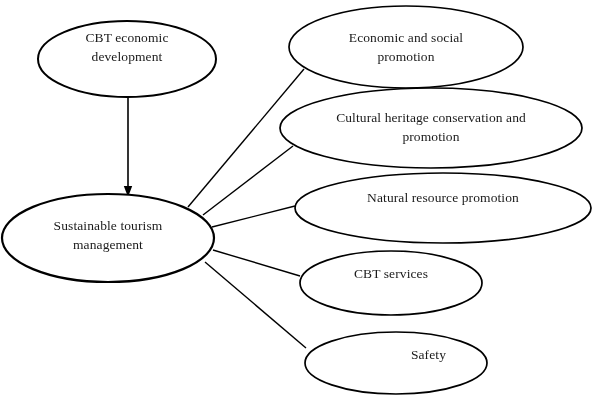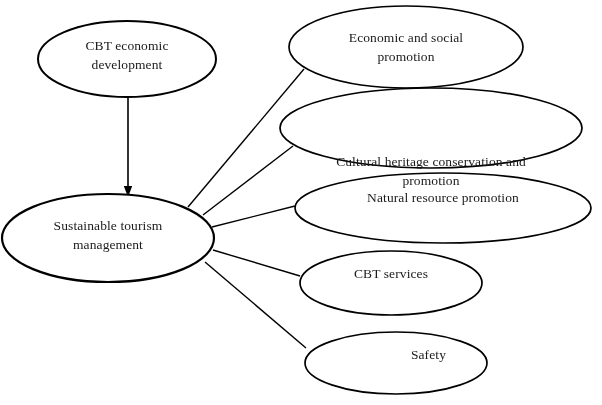--- a/index.html
+++ b/index.html
@@ -47,27 +47,27 @@
 
     <ellipse cx="127" cy="59" rx="89" ry="38" fill="#fff" stroke="#000" stroke-width="2"></ellipse>
     <ellipse cx="108" cy="238" rx="106" ry="44" fill="#fff" stroke="#000" stroke-width="2.2"></ellipse>
     <ellipse cx="406" cy="47" rx="117" ry="41" fill="#fff" stroke="#000" stroke-width="1.7"></ellipse>
     <ellipse cx="431" cy="128" rx="151" ry="40" fill="#fff" stroke="#000" stroke-width="1.7"></ellipse>
     <ellipse cx="443" cy="208" rx="148" ry="35" fill="#fff" stroke="#000" stroke-width="1.7"></ellipse>
     <ellipse cx="391" cy="283" rx="91" ry="32" fill="#fff" stroke="#000" stroke-width="1.7"></ellipse>
     <ellipse cx="396" cy="363" rx="91" ry="31" fill="#fff" stroke="#000" stroke-width="1.7"></ellipse>
   </svg>
 
-  <div class="node-label" style="left:57px;  top:36px;  width:140px;">CBT economic development</div>
+  <div class="node-label" style="left:57px;  top:28px;  width:140px;">CBT economic development</div>
 
   <div class="node-label" style="left:33px;  top:216px; width:150px;">Sustainable tourism management</div>
 
   <div class="node-label" style="left:326px; top:28px;  width:160px;">Economic and social promotion</div>
 
-  <div class="node-label" style="left:326px; top:108px; width:210px;margin-top:44px;">Cultural heritage conservation and promotion</div>
+  <div class="node-label" style="left:326px; top:108px; width:210px;">Cultural heritage conservation and promotion</div>
 
   <div class="node-label" style="left:333px; top:188px; width:220px;">Natural resource promotion</div>
 
   <div class="node-label" style="left:331px; top:264px; width:120px;">CBT services</div>
 
   <div class="node-label" style="left:346px; top:345px; width:100px;text-align:right;">Safety</div>
 
 </div>
 
 </body></html>

